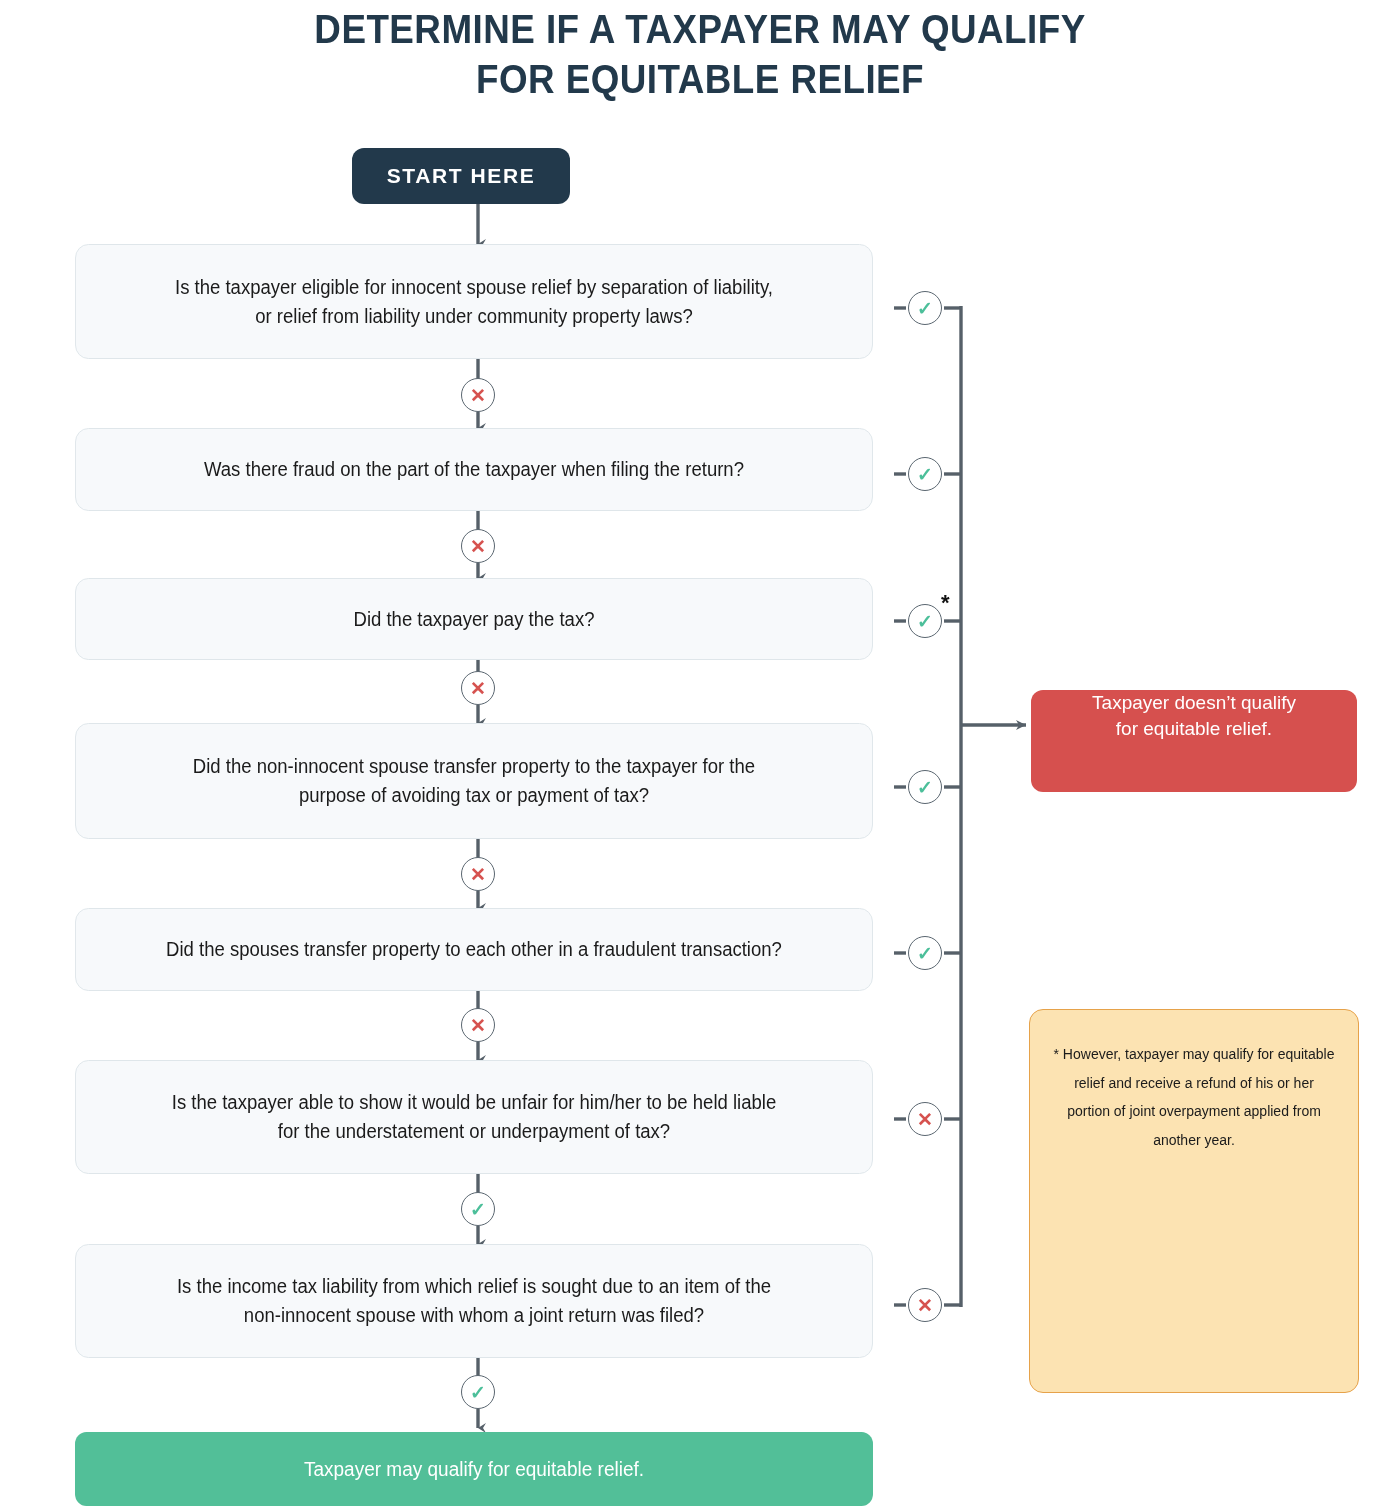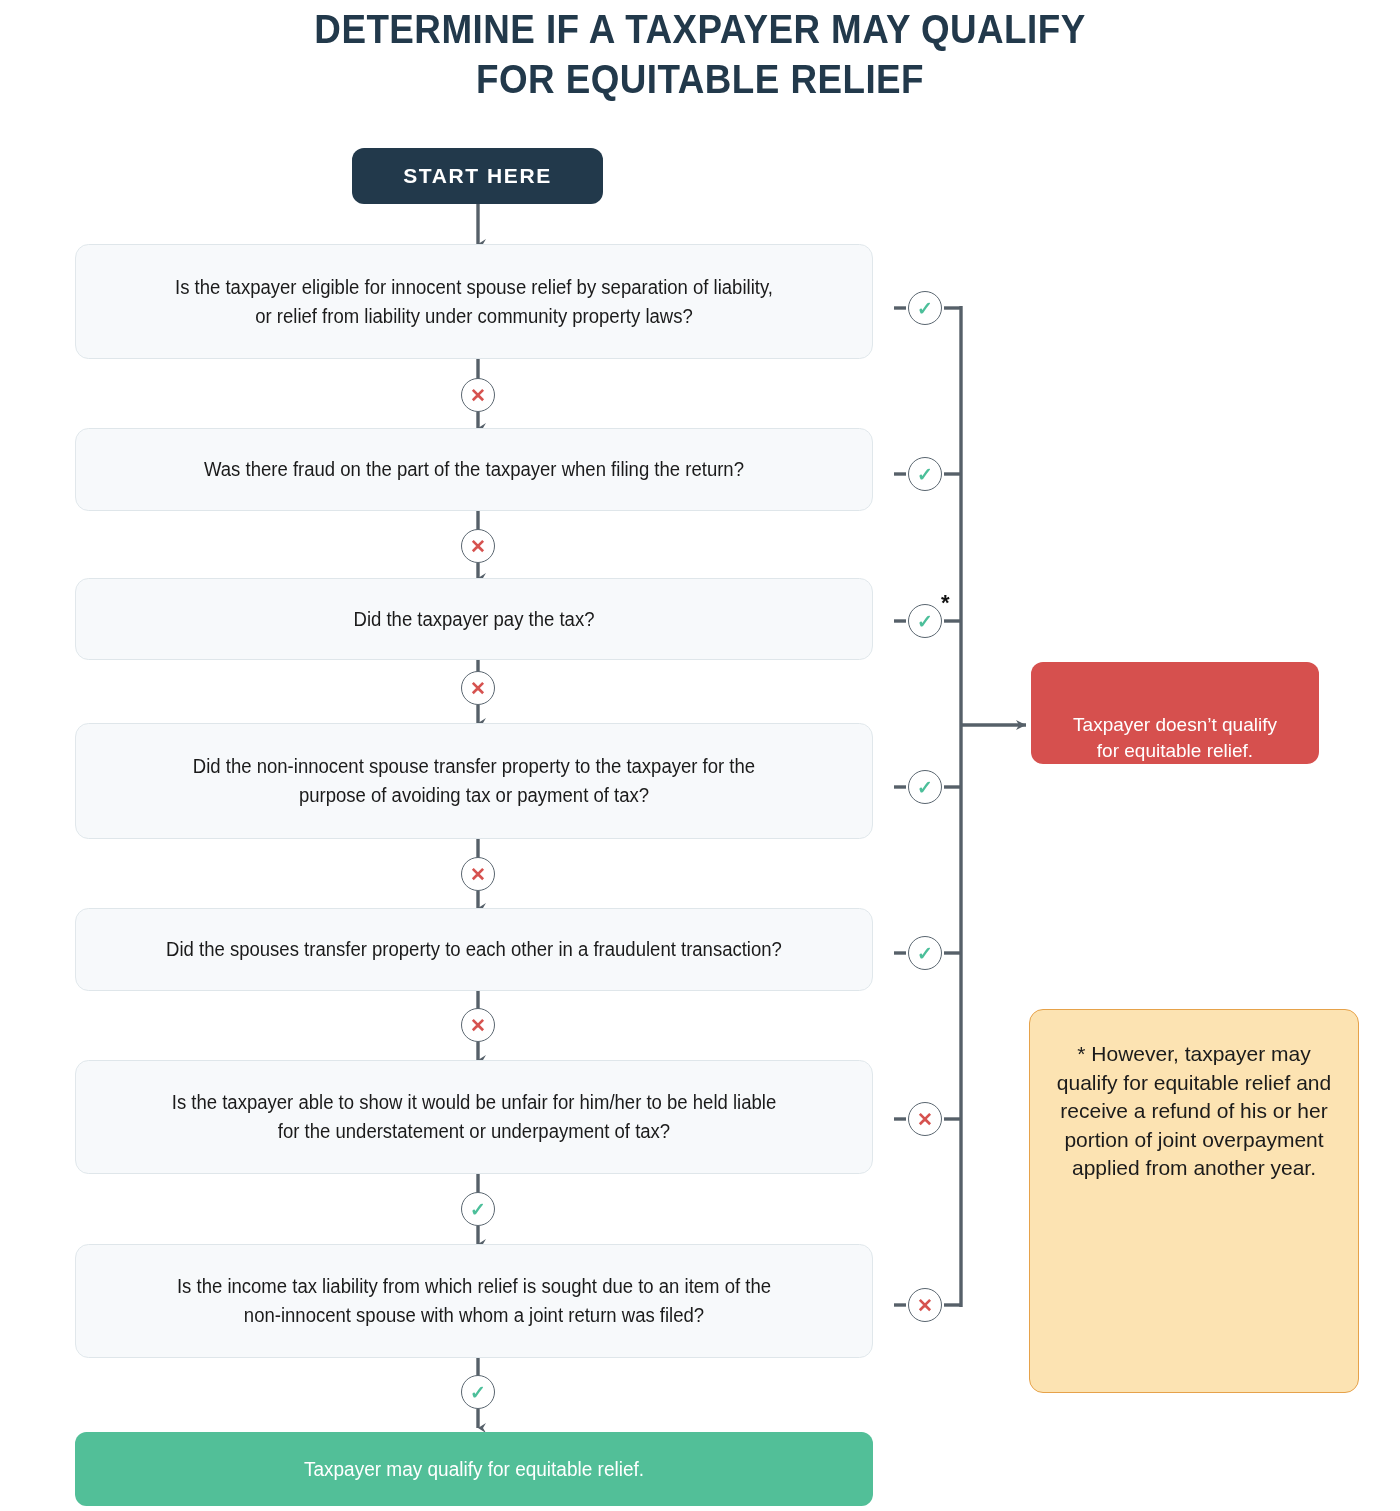--- a/index.html
+++ b/index.html
@@ -42,21 +42,21 @@
     width: 1400px;
     height: 1511px;
     pointer-events: none;
   }
 
   
   #start-here {
     position: absolute;
     left: 352px;
     top: 148px;
-    width: 251px;
+    width: 218px;
     height: 56px;
     background: #22394b;
     border-radius: 12px;
     color: #ffffff;
     font-weight: bold;
     font-size: 21px;
     letter-spacing: 1.6px;
     display: flex;
     align-items: center;
     justify-content: center;
@@ -115,30 +115,30 @@
     color: #111111;
     font-size: 22px;
     line-height: 1;
     font-weight: bold;
   }
 
   
   #deny-box {
     position: absolute;
     left: 1031px;
-    top: 662px;
-    width: 288px;
+    top: 690px;
+    width: 326px;
     height: 102px;
     background: #d6504e;
     border-radius: 12px;
     color: #ffffff;
     font-size: 19px;
     line-height: 26px;
     display: flex;
-    align-items: flex-end;
+    align-items: flex-start;
     justify-content: center;
     text-align: center;
     box-sizing: border-box;
     padding: 0 16px;
   }
   #deny-box span { display:block; white-space: pre-line; }
 
   #qualify-box {
     position: absolute;
     left: 54px;
@@ -164,21 +164,21 @@
     left: 1029px;
     top: 1009px;
     width: 330px;
     height: 384px;
     background: #fce3b2;
     border: 1.6px solid #e6a24a;
     border-radius: 14px;
     box-sizing: border-box;
     padding: 30px 22px;
     color: #1b1b1b;
-    font-size: 21px;
+    font-size: 14px;
     line-height: 28.5px;
     text-align: center;
     display: flex;
     flex-direction: column;
     justify-content: flex-start;
   }
   #footnote-box p { margin: 0; white-space: pre-line; }
   #footnote-box p + p { margin-top: 26px; }
 </style>
 </head>

